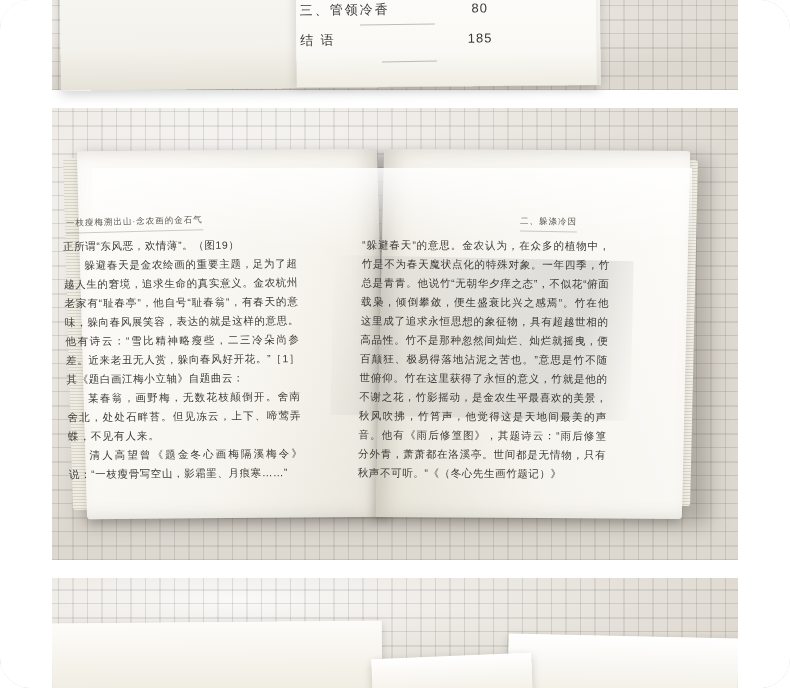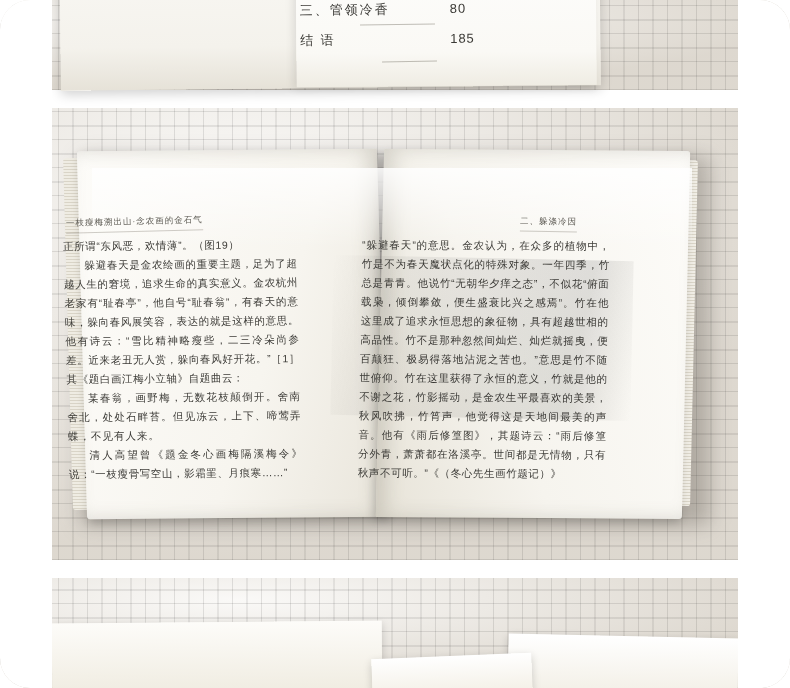--- a/index.html
+++ b/index.html
@@ -88,21 +88,21 @@
   }
   .toc-row {
     display: flex;
     align-items: baseline;
     height: 30px;
     color: #3b3a36;
     font-size: 13px;
     letter-spacing: 2px;
   }
   .toc-row .t { width: 150px; }
-  .toc-row .p { width: 60px; text-align: left; letter-spacing: 1px; }
+  .toc-row .p { width: 60px; text-align: center; letter-spacing: 1px; }
   .toc-underline {
     position: absolute;
     height: 1px;
     background: rgba(120,115,105,0.45);
   }
 
   
   .book-wrap {
     position: absolute;
     left: 52px;

